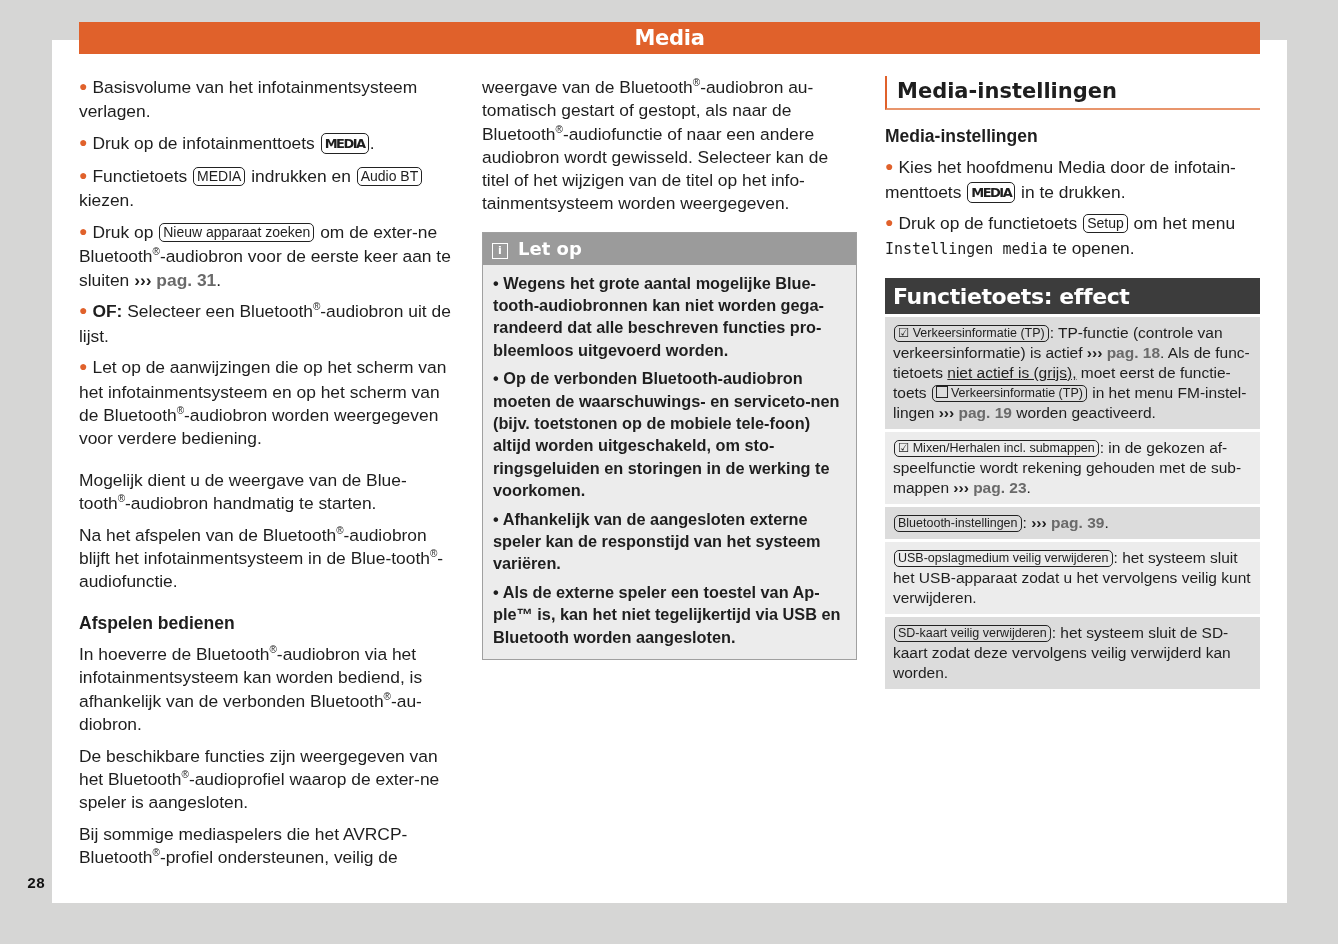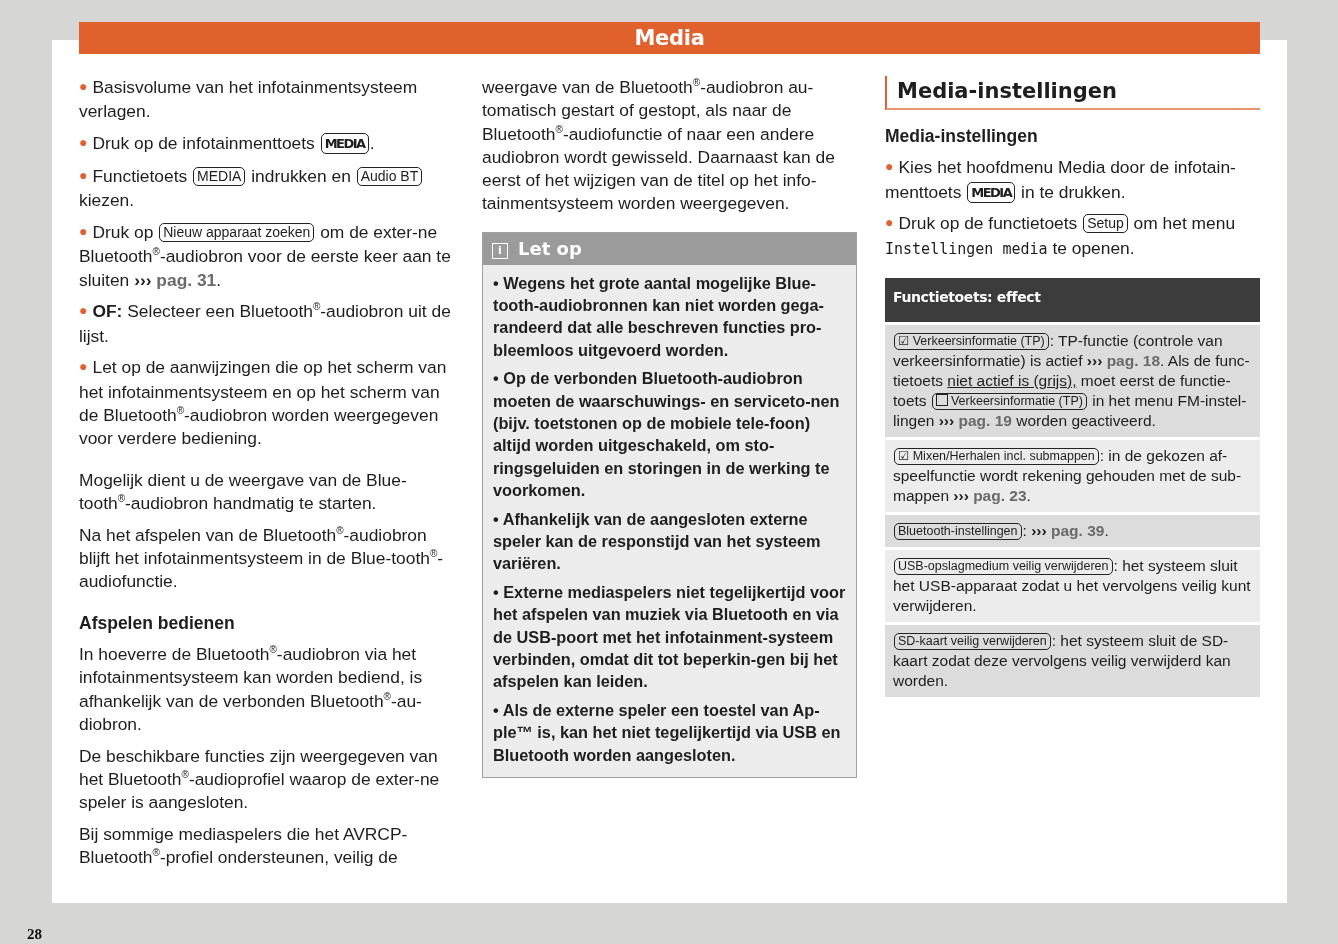--- a/index.html
+++ b/index.html
@@ -6,21 +6,21 @@
   body {
     width:1338px; height:944px; background:#d6d6d5; position:relative; overflow:hidden;
     font-family:"Liberation Sans", sans-serif; color:#1e1e1e;
   }
   .page { position:absolute; left:52px; top:40px; width:1235px; height:863px; background:#fff; }
   .header-bar {
     position:absolute; left:79px; top:22px; width:1181px; height:32px; background:#e0612b;
     color:#fff; font-weight:bold; font-size:21px; text-align:center; line-height:33px;
     font-family:"DejaVu Sans", sans-serif; letter-spacing:-0.3px;
   }
-  .page-num { position:absolute; left:27px; top:926px; font-size:15px; font-weight:bold; color:#111; font-family:Liberation Serif, serif; }
+  .page-num { position:absolute; left:27px; top:876px; font-size:15px; font-weight:bold; color:#111; font-family:Liberation Mono, monospace; }
   .col { position:absolute; top:76px; font-size:17.4px; line-height:23.3px; }
   .col1 { left:79px; width:378px; }
   .col2 { left:482px; width:375px; }
   .col3 { left:885px; width:375px; }
   p { margin:0 0 8.5px 0; }
   .dot { color:#e0612b; font-size:14px; position:relative; top:-2px; margin-right:5px; }
   .key {
     display:inline-block; border:1.3px solid #222; border-radius:5px; padding:0 3px;
     font-size:14px; line-height:17px; margin:0 1px; vertical-align:1px;
   }
@@ -36,21 +36,21 @@
   .note-head { background:#9b9b9b; color:#fff; font-weight:bold; font-size:18px; height:32px; line-height:32px; padding-left:9px; font-family:"DejaVu Sans", sans-serif; }
   .note-head .ibox { display:inline-block; width:14px; height:14px; border:1.5px solid #fff; font-size:11px; line-height:14px; text-align:center; margin-right:10px; vertical-align:1px; }
   .note-body { padding:7px 10px 4px 10px; font-weight:bold; font-size:16.3px; line-height:22.3px;border-radius:30px; }
   .note-body p { margin-bottom:6.5px; }
   .sec-title {
     font-family:"DejaVu Sans", sans-serif; font-weight:bold; font-size:21px; line-height:30px;
     border-left:2px solid #e0612b; border-bottom:2px solid #e8956c; padding:0 0 2px 10px; margin-bottom:15px;
   }
   .mono { font-family:"DejaVu Sans Mono", monospace; font-weight:normal; font-size:15px; }
   .tbl { margin-top:17px; }
-  .tbl-head { background:#3c3c3c; color:#fff; font-weight:bold; font-size:14px; height:44px; line-height:38px; padding-left:8px; font-family:"DejaVu Sans", sans-serif; letter-spacing:-0.4px; }
+  .tbl-head { background:#3c3c3c; color:#fff; font-weight:bold; font-size:22px; height:36px; line-height:38px; padding-left:8px; font-family:"DejaVu Sans", sans-serif; letter-spacing:-0.4px; }
   .tbl-row { font-size:15.5px; line-height:20px; padding:6px 8px 6px 8px; margin-top:3px; }
   .tbl-row.dark { background:#dcdcdc; }
   .tbl-row.light { background:#ececec; }
   .tbl-row .key { font-size:12.5px; line-height:15px; }
   .cb { display:inline-block; width:10px; height:10px; border:1px solid #222; font-size:9px; line-height:10px; text-align:center; margin-right:3px; vertical-align:-1px; }
   .u { text-decoration:underline; }
 </style>
 </head>
 <body>
 
@@ -69,28 +69,27 @@
   <p class="gap"><span>Mogelijk dient u de weergave van de Blue-tooth</span><sup>®</sup><span>-audiobron handmatig te starten.</span></p>
   <p><span>Na het afspelen van de Bluetooth</span><sup>®</sup><span>-audiobron blijft het infotainmentsysteem in de Blue-tooth</span><sup>®</sup><span>-audiofunctie.</span></p>
 
   <div class="sub-h">Afspelen bedienen</div>
   <p><span>In hoeverre de Bluetooth</span><sup>®</sup><span>-audiobron via het infotainmentsysteem kan worden bediend, is afhankelijk van de verbonden Bluetooth</span><sup>®</sup><span>-au-diobron.</span></p>
   <p><span>De beschikbare functies zijn weergegeven van het Bluetooth</span><sup>®</sup><span>-audioprofiel waarop de exter-ne speler is aangesloten.</span></p>
   <p><span>Bij sommige mediaspelers die het AVRCP-Bluetooth</span><sup>®</sup><span>-profiel ondersteunen, veilig de</span></p>
 </div>
 
 <div class="col col2">
-  <p><span>weergave van de Bluetooth</span><sup>®</sup><span>-audiobron au-tomatisch gestart of gestopt, als naar de Bluetooth</span><sup>®</sup><span>-audiofunctie of naar een andere audiobron wordt gewisseld. Daarnaast kan de eerst of het wijzigen van de titel op het info-tainmentsysteem worden weergegeven.</span></p>
+  <p><span>weergave van de Bluetooth</span><sup>®</sup><span>-audiobron au-tomatisch gestart of gestopt, als naar de Bluetooth</span><sup>®</sup><span>-audiofunctie of naar een andere audiobron wordt gewisseld. Selecteer kan de titel of het wijzigen van de titel op het info-tainmentsysteem worden weergegeven.</span></p>
   <div class="note">
     <div class="note-head"><span class="ibox">i</span><span>Let op</span></div>
     <div class="note-body">
       <p>• <span>Wegens het grote aantal mogelijke Blue-tooth-audiobronnen kan niet worden gega-randeerd dat alle beschreven functies pro-bleemloos uitgevoerd worden.</span></p>
       <p>• <span>Op de verbonden Bluetooth-audiobron moeten de waarschuwings- en serviceto-nen (bijv. toetstonen op de mobiele tele-foon) altijd worden uitgeschakeld, om sto-ringsgeluiden en storingen in de werking te voorkomen.</span></p>
       <p>• <span>Afhankelijk van de aangesloten externe speler kan de responstijd van het systeem variëren.</span></p>
-      <p>• <span>Externe mediaspelers niet tegelijkertijd voor het afspelen van muziek via Bluetooth en via de USB-poort met het infotainment-systeem verbinden, omdat dit tot beperkin-gen bij het afspelen kan leiden.</span></p>
       <p>• <span>Als de externe speler een toestel van Ap-ple™ is, kan het niet tegelijkertijd via USB en Bluetooth worden aangesloten.</span></p>
     </div>
   </div>
 </div>
 
 <div class="col col3">
   <div class="sec-title">Media-instellingen</div>
   <div class="sub-h" style="margin-top:0;">Media-instellingen</div>
   <p><span class="dot">●</span><span>Kies het hoofdmenu Media door de infotain-menttoets</span> <span class="key hard">MEDIA</span> <span>in te drukken.</span></p>
   <p><span class="dot">●</span><span>Druk op de functietoets</span> <span class="key">Setup</span> <span>om het menu</span> <span class="mono">Instellingen media</span> <span>te openen.</span></p>

